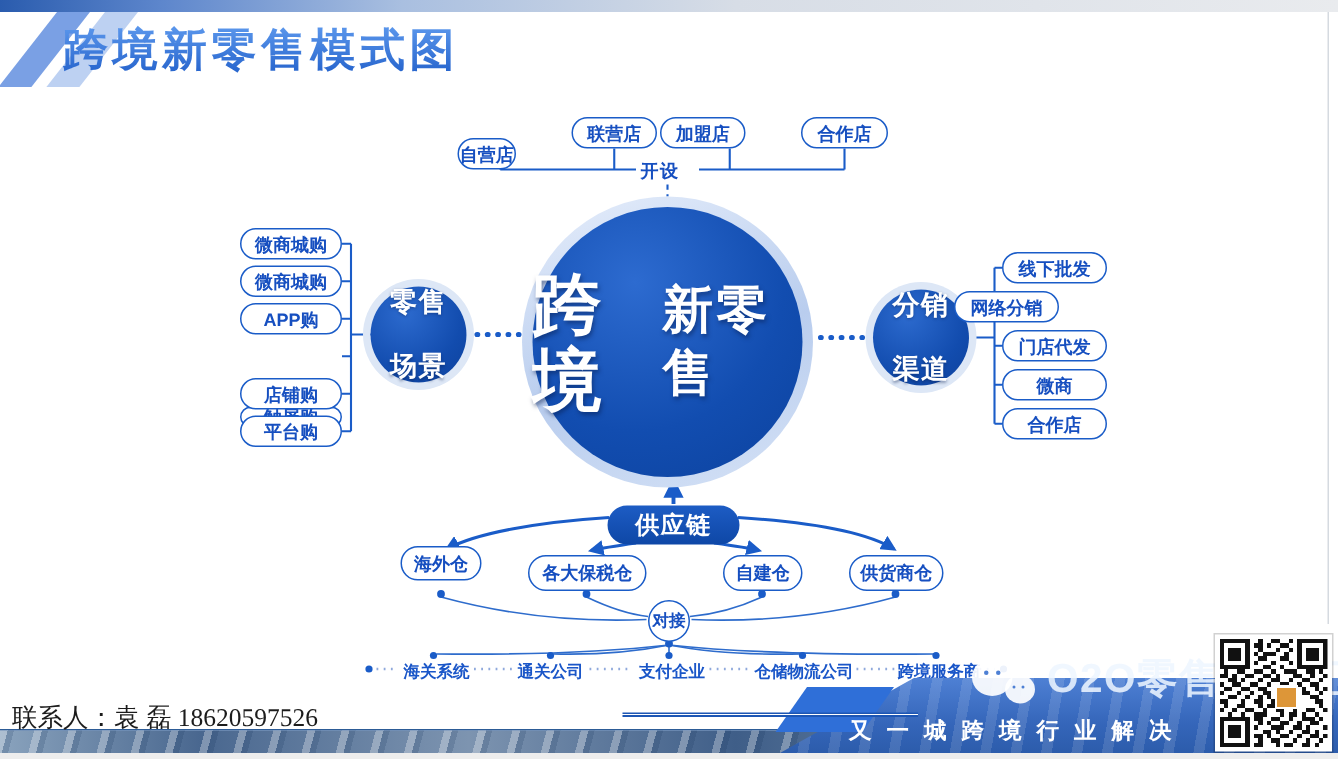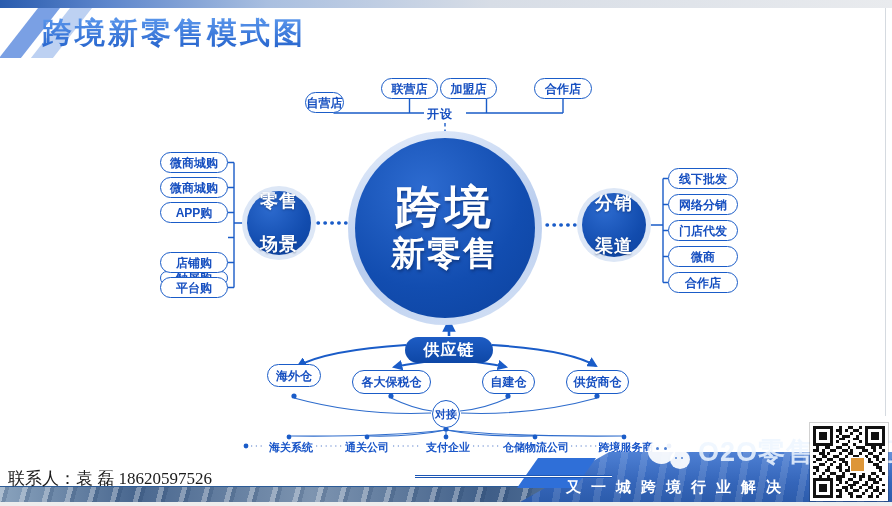--- a/index.html
+++ b/index.html
@@ -21,21 +21,21 @@
   
   .scircle{position:absolute;border-radius:50%;display:flex;flex-direction:column;align-items:center;
     justify-content:space-between;color:#fff;font-weight:bold;z-index:3;
     background:radial-gradient(circle at 36% 28%,#2c6ace 0%,#124cae 62%,#0d419c 100%);
     box-shadow:0 0 0 5px #dde7f6;}
   .scircle .l{font-size:18px;line-height:21px;letter-spacing:1px;text-shadow:0 1px 2px rgba(8,30,80,.45);}
   .bigring{position:absolute;left:348px;top:131px;width:194px;height:194px;border-radius:50%;
     background:linear-gradient(160deg,#e6eefb 0%,#b9cdee 55%,#d5e2f6 100%);z-index:2;}
   .bigcircle{position:absolute;left:7px;top:7px;width:180px;height:180px;border-radius:50%;
     background:radial-gradient(circle at 38% 28%,#2d6bd0 0%,#124db0 58%,#0c429e 100%);
-    display:flex;flex-direction:column;align-items:center;justify-content:center;color:#fff;font-weight:bold;}
+    display:flex;flex-direction:row;align-items:center;justify-content:center;color:#fff;font-weight:bold;}
   .bigcircle .t1{font-size:46px;line-height:50px;letter-spacing:4px;text-shadow:1px 2px 3px rgba(8,30,80,.5);}
   .bigcircle .t2{font-size:34px;line-height:42px;letter-spacing:2px;text-shadow:1px 2px 3px rgba(8,30,80,.5);}
   .supplypill{position:absolute;left:405px;top:337px;width:88px;height:26px;border-radius:13px;
     background:linear-gradient(180deg,#1d5cc4,#0e47a6);color:#fff;font-weight:bold;font-size:16px;
     display:flex;align-items:center;justify-content:center;letter-spacing:1px;z-index:3;}
   .openlabel{position:absolute;left:427px;top:106px;font-size:12px;font-weight:bold;color:#164fc0;
     letter-spacing:1px;z-index:3;}
   .partner{position:absolute;top:440px;transform:translateX(-50%);font-size:11px;font-weight:bold;
     color:#1a56c8;white-space:nowrap;z-index:3;}
   svg.wires{position:absolute;left:0;top:0;z-index:2;}
@@ -186,21 +186,21 @@
       <span>平台购</span>
     </div>
 
   <div class="scircle" style="left:582px;top:193px;width:64px;height:64px;">
     <div class="l">分销</div>
     <div class="l">渠道</div>
   </div>
   <div class="pill" style="left:668px;top:168px;width:70px;height:21px;">
       <span>线下批发</span>
     </div>
-  <div class="pill" style="left:668px;top:194px;width:70px;height:21px;">
+  <div class="pill" style="left:636px;top:194px;width:70px;height:21px;">
       <span>网络分销</span>
     </div>
   <div class="pill" style="left:668px;top:220px;width:70px;height:21px;">
       <span>门店代发</span>
     </div>
   <div class="pill" style="left:668px;top:246px;width:70px;height:21px;">
       <span>微商</span>
     </div>
   <div class="pill" style="left:668px;top:272px;width:70px;height:21px;">
       <span>合作店</span>

